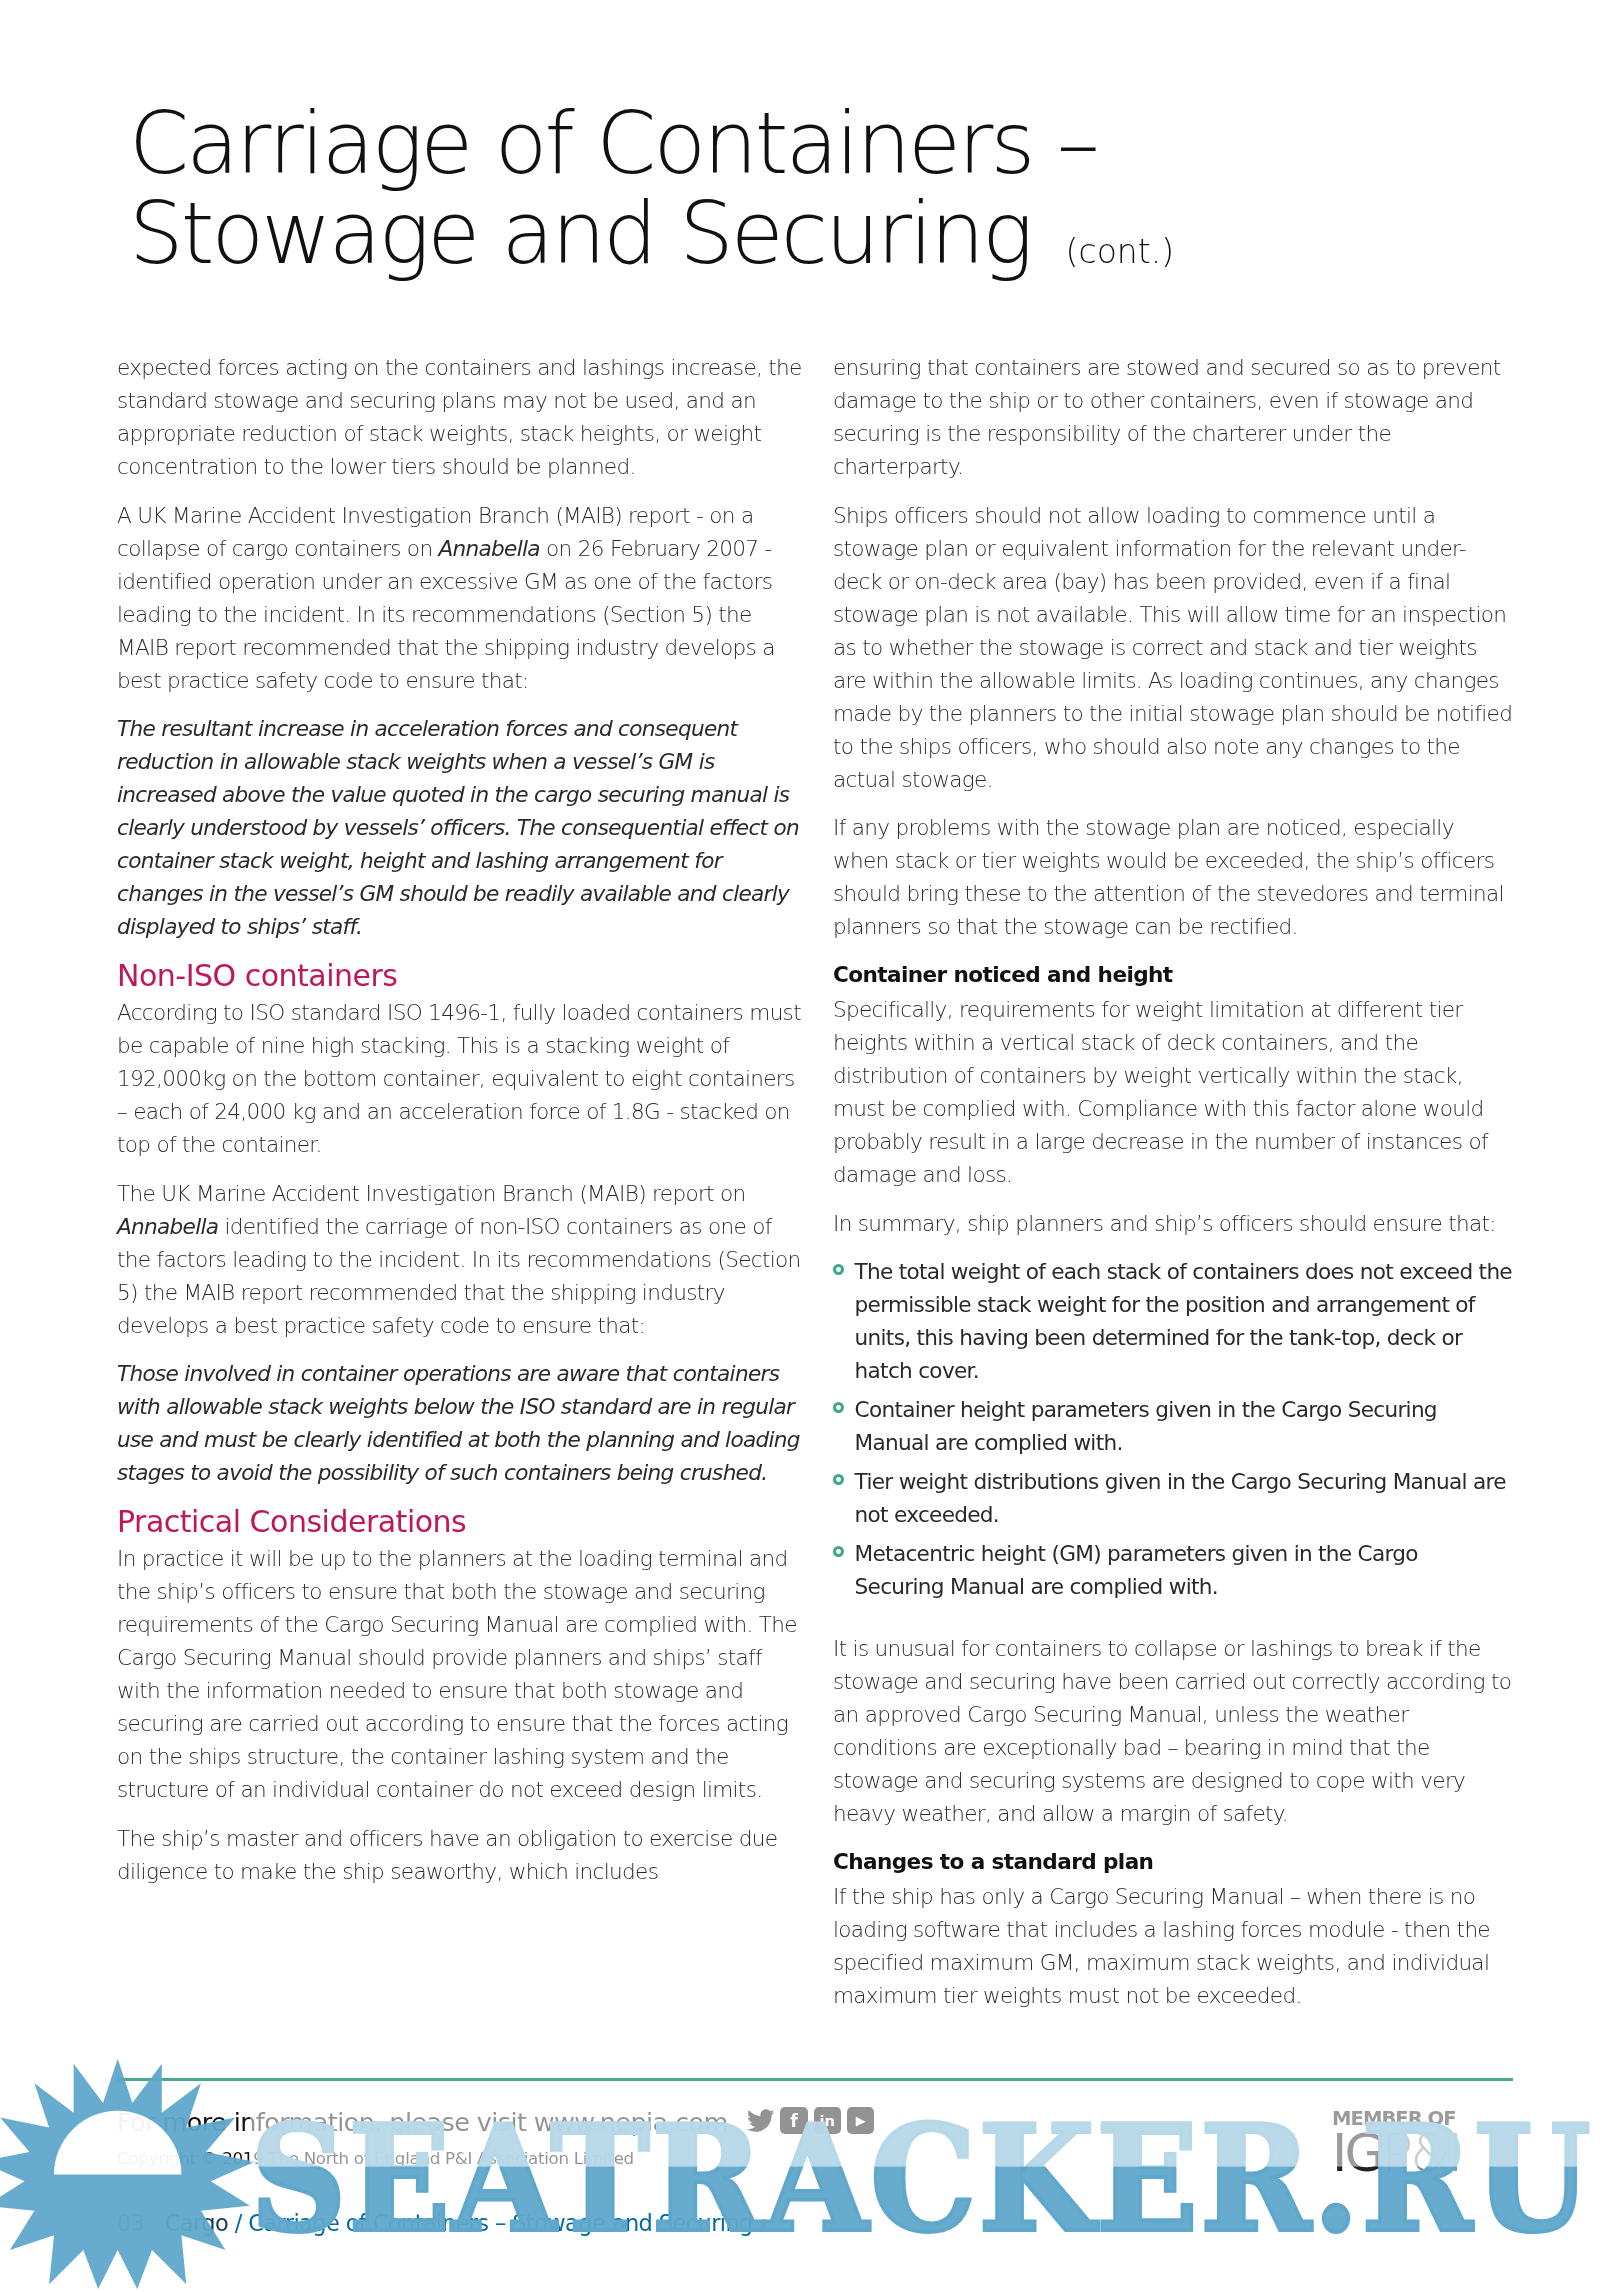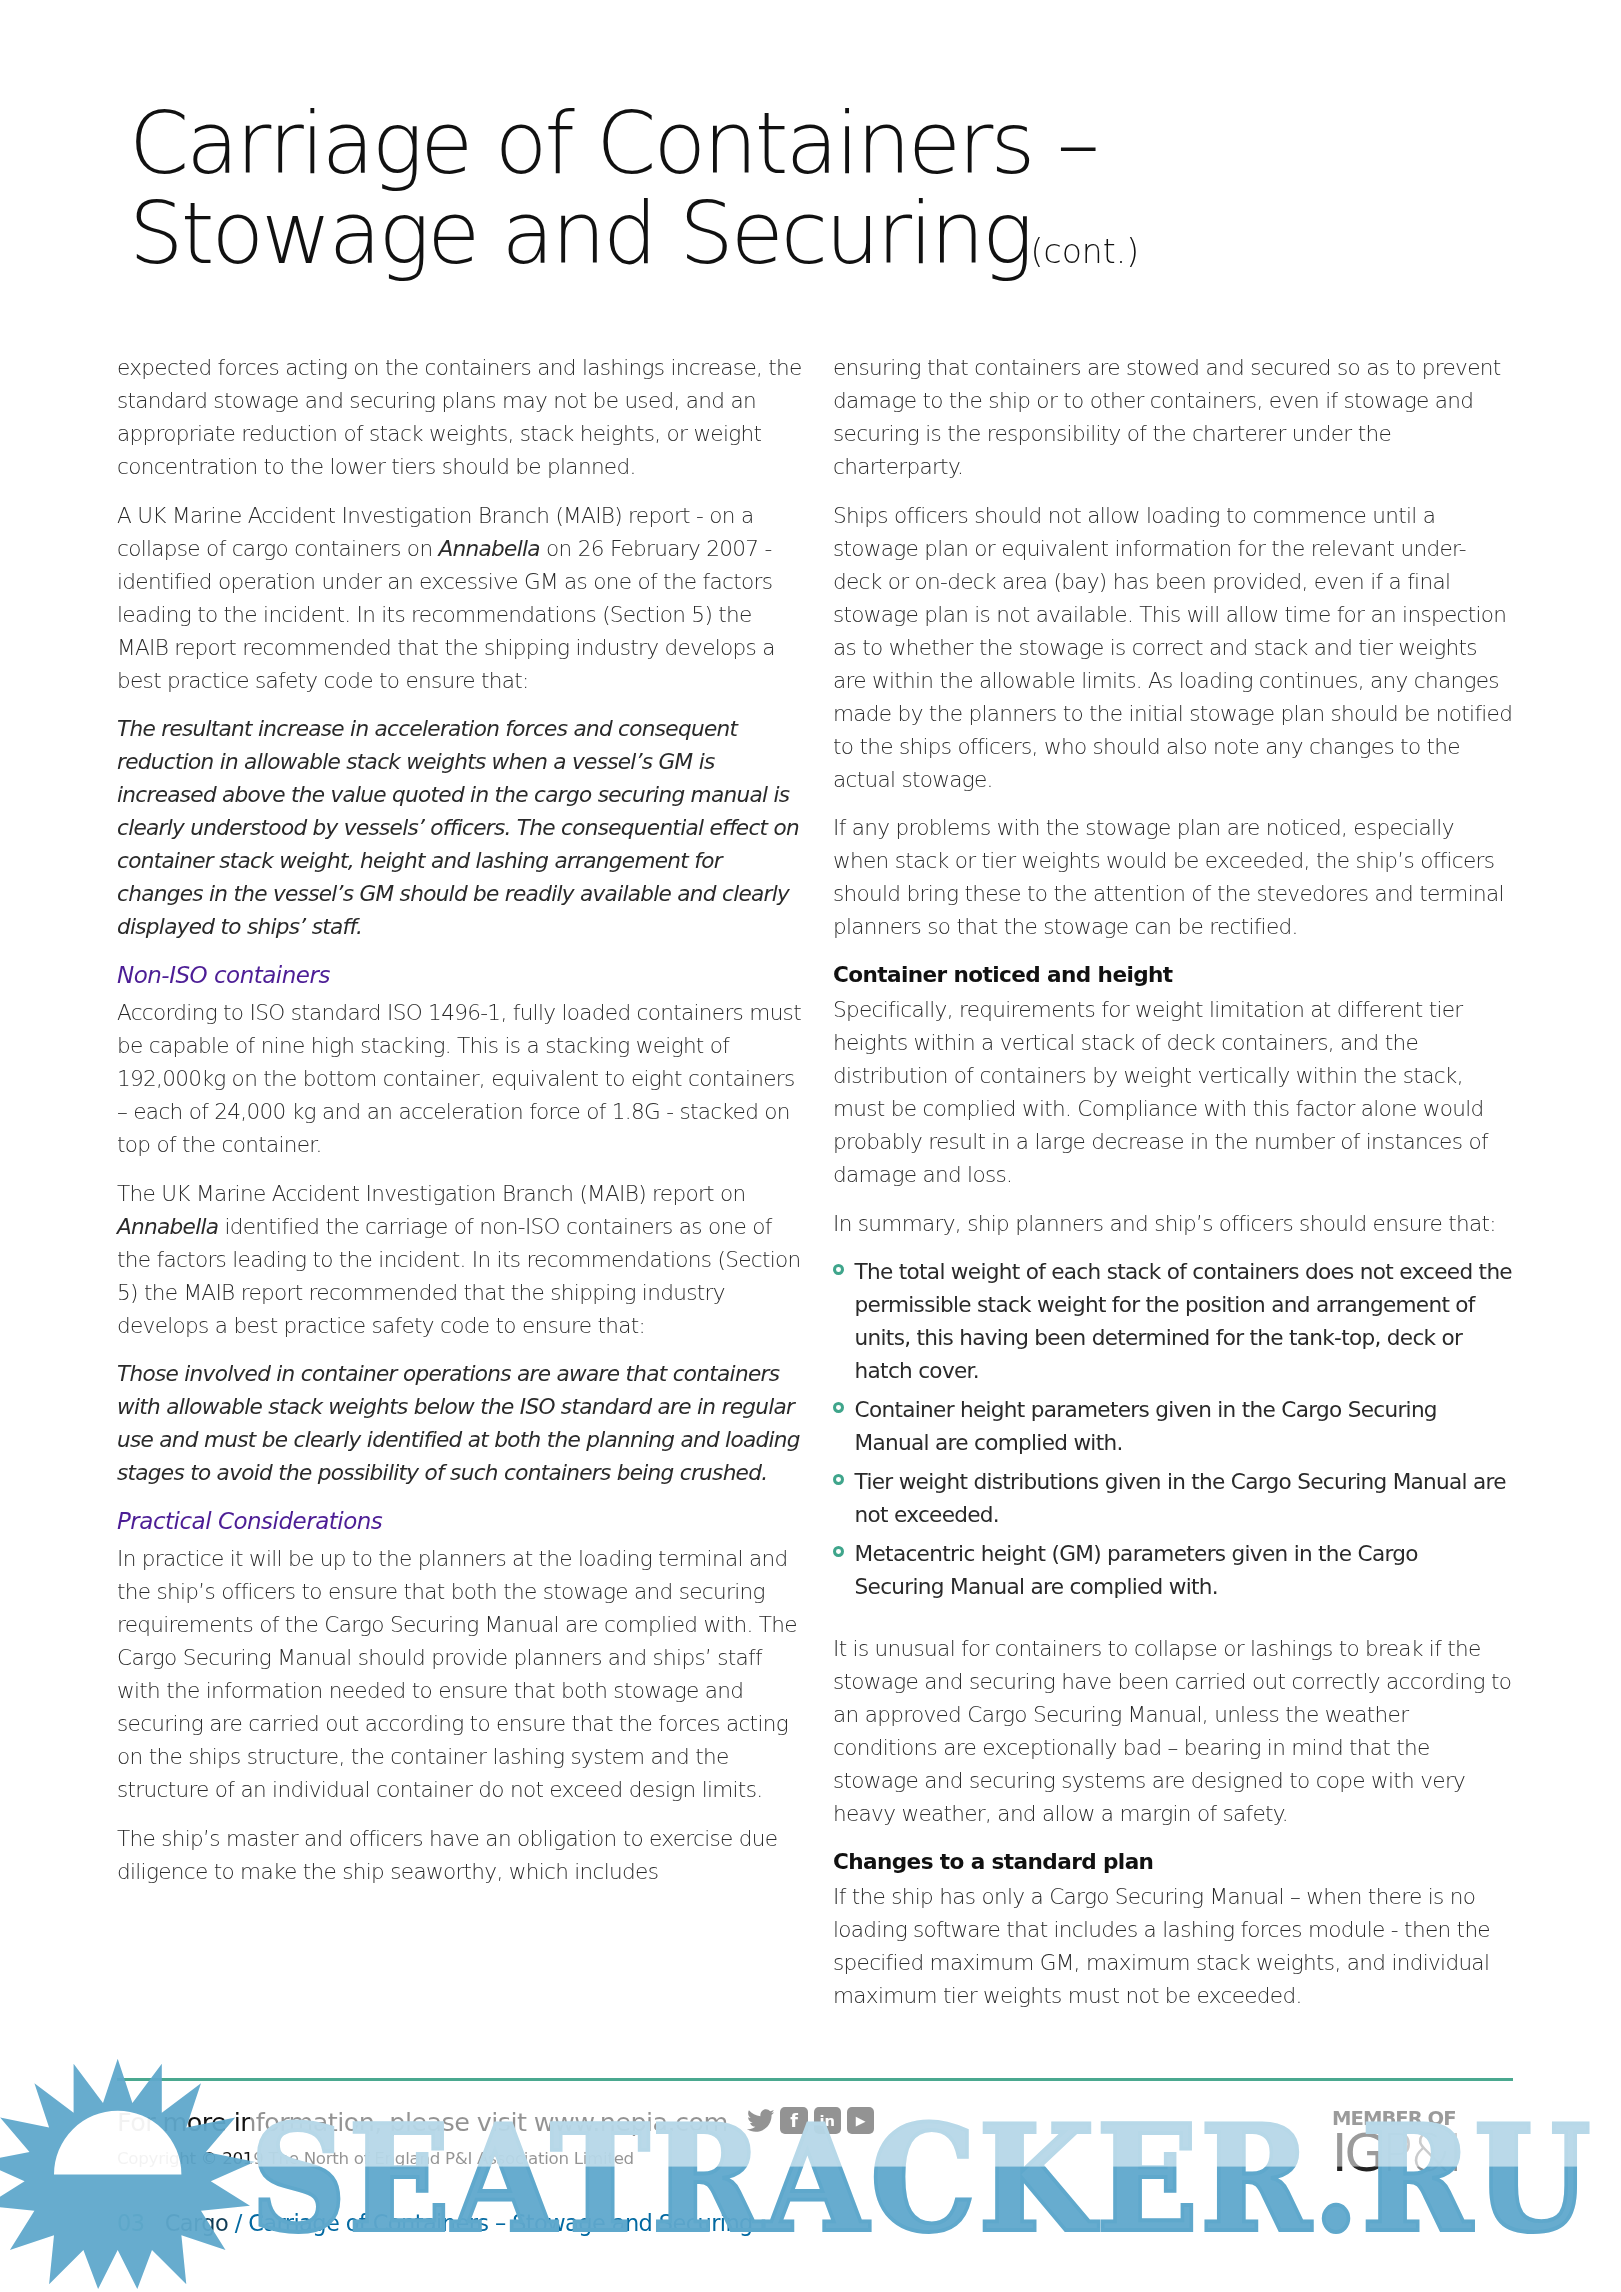--- a/index.html
+++ b/index.html
@@ -1,30 +1,30 @@
 <!DOCTYPE html>
 <html><head>
 <meta charset="utf-8">
 <style>
   html, body { margin:0; padding:0; background:#ffffff; }
   body { width:1621px; height:2293px; position:relative; overflow:hidden;
          font-family:"DejaVu Sans", sans-serif; color:#2a2a2a; }
   .title { position:absolute; left:129px; top:98px; margin:0;
            font-family:"DejaVu Sans", sans-serif; font-weight:200; font-size:86px;
            line-height:90px; color:#111; letter-spacing:-2.9px; }
-  .title .cont { font-size:33px; letter-spacing:0; vertical-align:baseline; }
+  .title .cont { font-size:33px; letter-spacing:0; margin-left:35px; vertical-align:baseline; }
   .col { position:absolute; top:351px; width:686px; }
   .col.left { left:117px; }
   .col.right { left:833px; width:680px; }
   .col p { margin:0 0 15.7px 0; font-size:21.6px; line-height:33px; letter-spacing:-0.7px;
            font-weight:300; color:#2a2a2a; }
   .col p.quote { font-style:italic; }
   .col em { font-style:italic; }
-  h2.green { margin:13.7px 0 3.9px 0; font-size:23px; line-height:33px; font-weight:500;
-             color:#4c1d95; letter-spacing:-0.5px;font-style:italic; }
+  h2.green { margin:13.7px 0 3.9px 0; font-size:30px; line-height:33px; font-weight:500;
+             color:#be185d; letter-spacing:-0.5px; }
   h3.black { margin:13.7px 0 2px 0; font-size:21.6px; line-height:32px; font-weight:700;
              color:#111; letter-spacing:-0.6px; }
   ul.bullets { list-style:none; margin:0 0 29px 0; padding:0; }
   ul.bullets li { position:relative; padding-left:21.6px; font-size:21.6px; line-height:33px;
                   letter-spacing:-0.7px; margin-bottom:5.9px; color:#2a2a2a; }
   ul.bullets li .dot { position:absolute; left:0; top:8.8px; width:8.8px; height:8.8px;
                        border:3.9px solid #3fa58b; border-radius:50%; box-sizing:content-box;
                        width:4.9px; height:4.9px; background:#fff; }
   .rule { position:absolute; left:117px; top:2078px; width:1396px; height:2.9px; background:#4aa88f; }
   .footer-info { position:absolute; left:117px; top:2107px; font-size:25.5px; font-weight:500;

